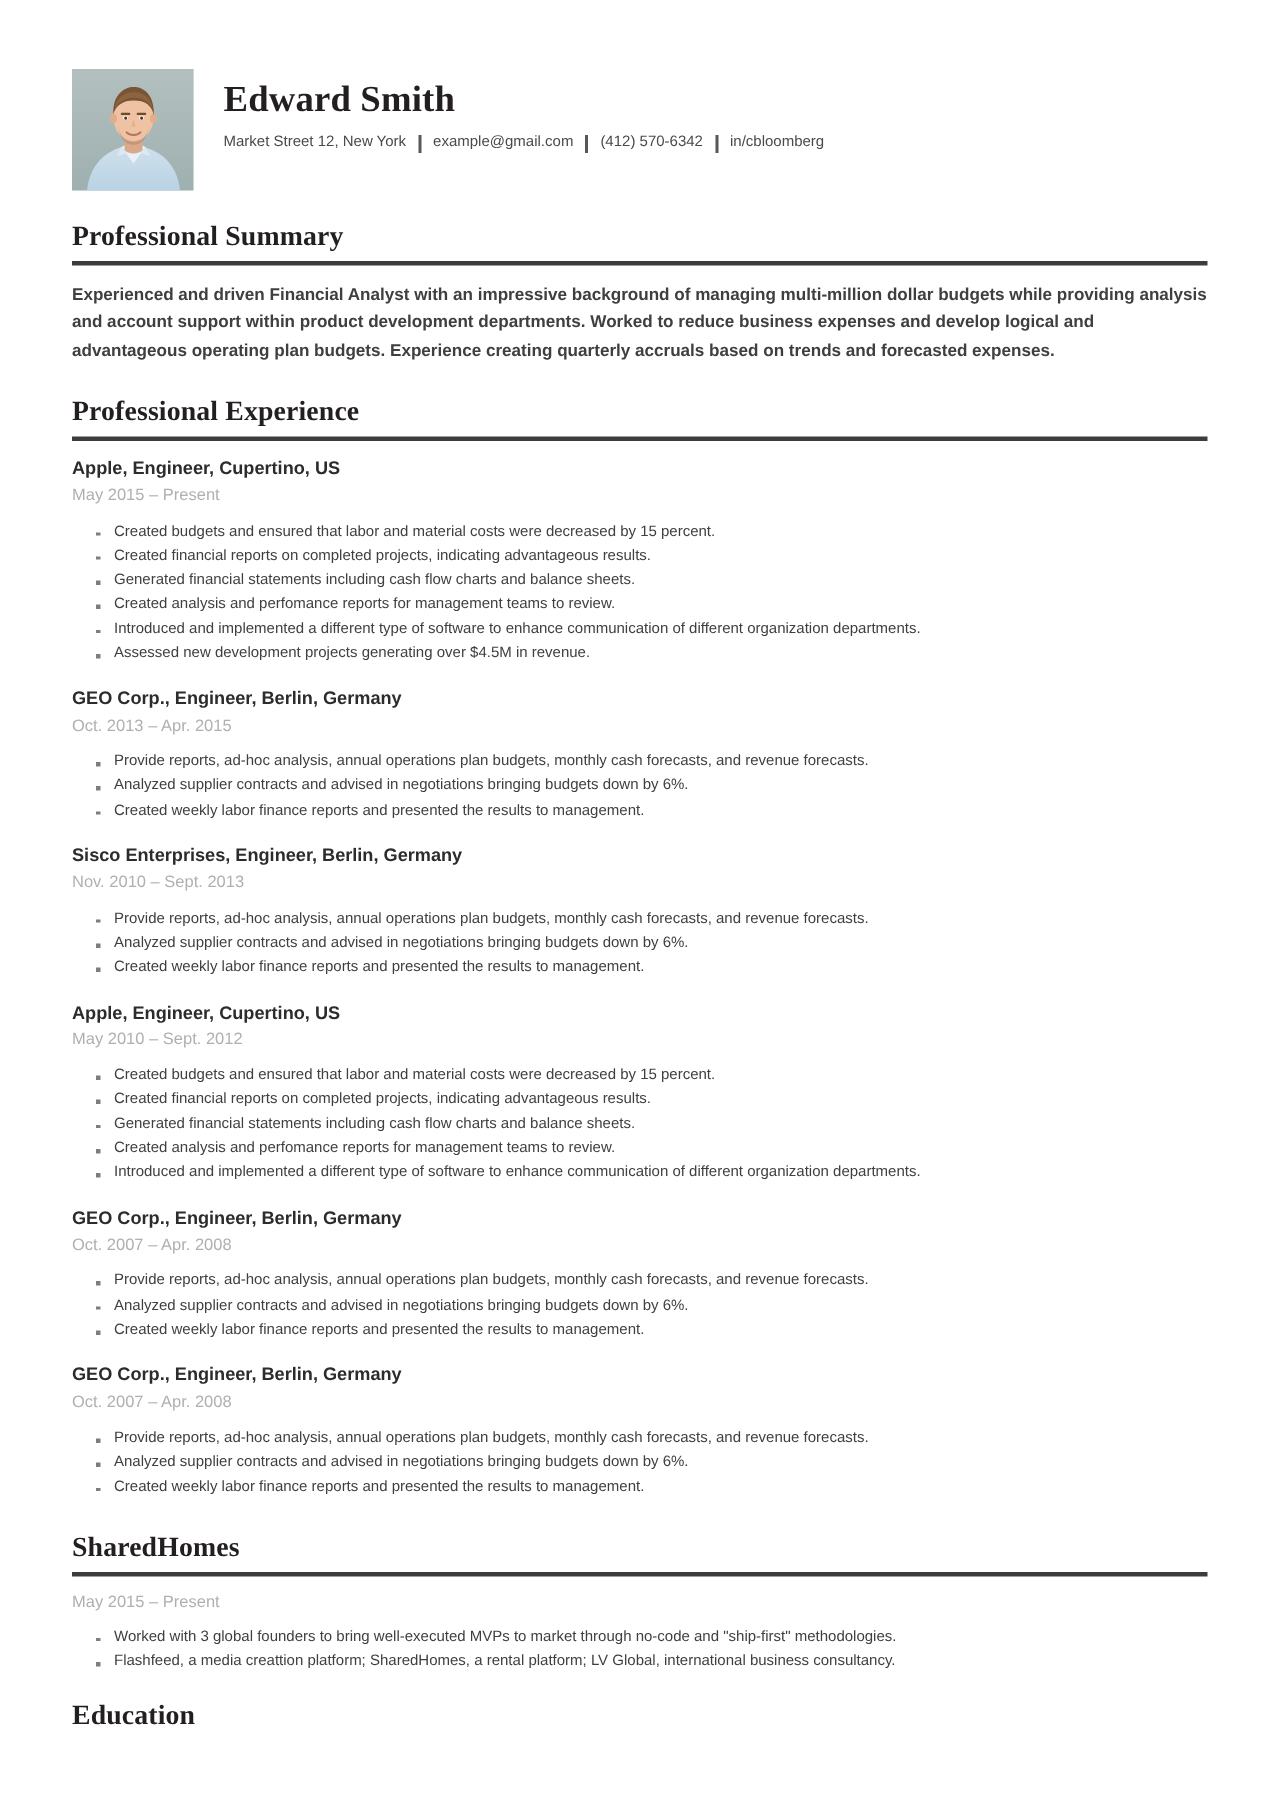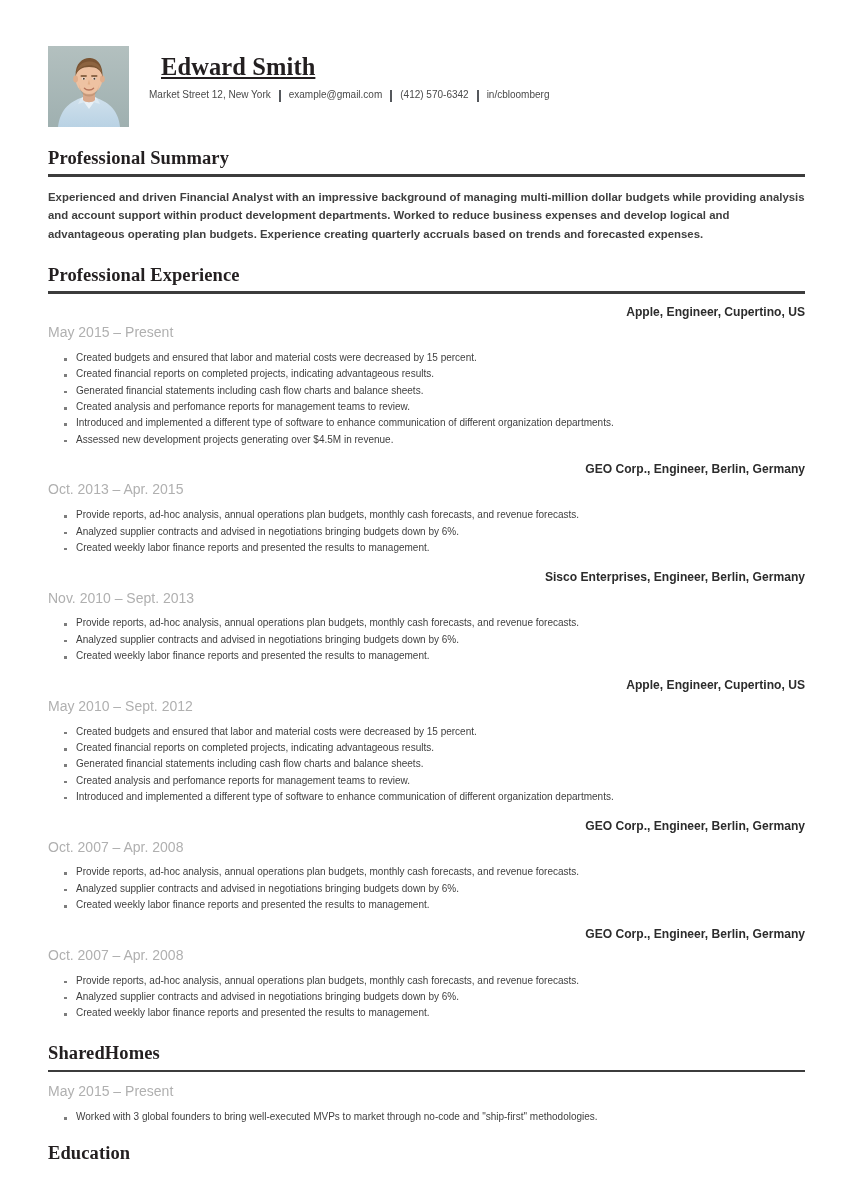--- a/index.html
+++ b/index.html
@@ -45,23 +45,22 @@
     margin-left: 20px;
     padding-top: 8px;
   }
   .full-name {
     font-family: "Liberation Serif", serif;
     font-weight: bold;
     font-size: 24.5px;
     letter-spacing: 0.1px;
     color: #231f20;
     line-height: 1.05;
-    margin: 0 0 9px 12px;
+    margin: 0 0 9px 0;
     white-space: nowrap;
-    text-decoration: underline;
   }
   .contact-line {
     font-size: 10px;
     color: #4a4a4a;
     line-height: 1.2;
     white-space: nowrap;
     display: flex;
     align-items: center;
   }
   .contact-item { display: inline-block; }
@@ -103,24 +102,23 @@
   }
 
   
   .entry { margin-bottom: 0; }
   .entry-title {
     font-size: 12.1px;
     font-weight: bold;
     color: #2c2c2c;
     margin: 0 0 5px 0;
     line-height: 1.2;
-    text-align: right;
   }
   .entry-date {
-    font-size: 14px;
+    font-size: 11px;
     color: #b0b0b0;
     margin: 0 0 9px 0;
     line-height: 1.2;
   }
   ul.bullets {
     list-style: none;
     margin: 0;
     padding: 0 0 0 16px;
   }
   ul.bullets li {
@@ -296,20 +294,21 @@
   <div class="gap-section"></div>
 
   <div class="section">
     <div class="section-title">SharedHomes</div>
     <div class="section-rule"></div>
     <div id="consultancy-list">
         <div class="entry">
           <div class="entry-date">May 2015 – Present</div>
           <ul class="bullets">
             <li>Worked with 3 global founders to bring well-executed MVPs to market through no-code and "ship-first" methodologies.</li>
+            <li>Flashfeed, a media creattion platform; SharedHomes, a rental platform; LV Global, international business consultancy.</li>
           </ul>
         </div>
       </div>
   </div>
 
   <div class="gap-section-sm"></div>
 
   <div class="section">
     <div class="section-title">Education</div>
 

